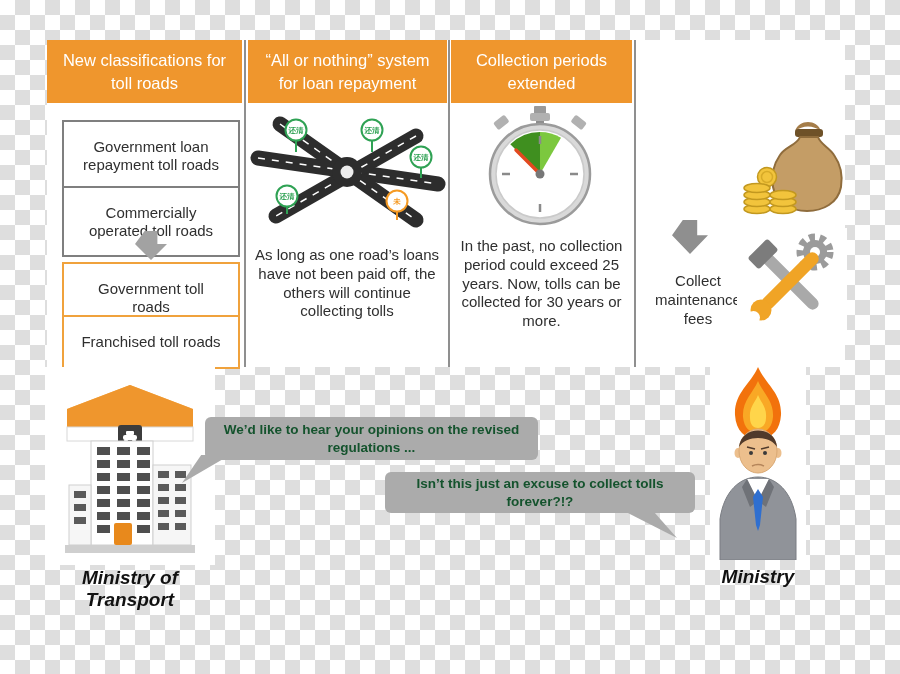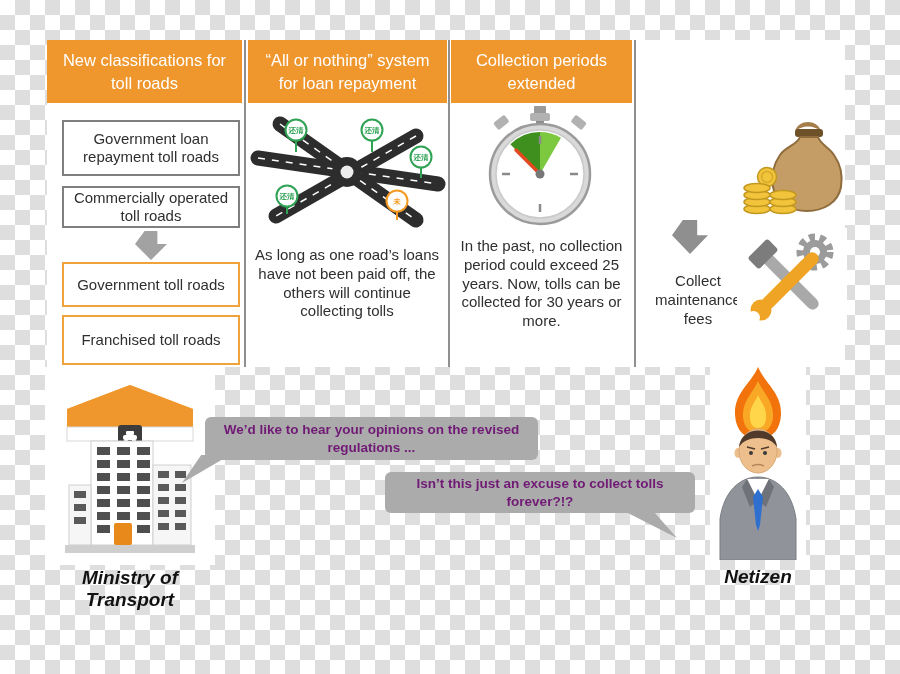--- a/index.html
+++ b/index.html
@@ -17,21 +17,21 @@
     display:flex; align-items:center; justify-content:center; text-align:center;
     font-size:16.5px; line-height:1.35; padding:7px 8px;
   }
   .h1{ left:47px;  width:195px }
   .h2{ left:248px; width:199px }
   .h3{ left:451px; width:181px }
   .h4{ left:637px; width:208px }
   .box{
     position:absolute; left:62px; width:178px; background:#fff;
     display:flex; align-items:center; justify-content:center; text-align:center;
-    font-size:15px; line-height:1.18; color:#2f2f2f; padding:0;
+    font-size:15px; line-height:1.18; color:#2f2f2f; padding:16px;
   }
   .gray{ border:2px solid #7f7f7f }
   .orange{ border:2px solid #f0a23c }
   .b1{ top:120px; min-height:56px }
   .b2{ top:186px; min-height:42px }
   .b3{ top:262px; min-height:45px }
   .b4{ top:315px; min-height:50px }
   .arrow{
     position:absolute; background:#a2a2a2;
     clip-path:polygon(30% 0,70% 0,70% 45%,100% 45%,50% 100%,0 45%);
@@ -52,21 +52,21 @@
   .netizen-box{ left:710px; top:367px; width:96px; height:193px }
   .label{
     position:absolute; font-weight:bold; font-style:italic; font-size:19px;
     color:#111; text-align:center; line-height:1.15;
   }
   .ministry{ left:40px; top:567px; width:180px }
   .netizen-label{ left:710px; top:566px; width:96px }
   .bubble{
     position:absolute; background:#ababab; border-radius:6px; z-index:3;
     display:flex; align-items:center; justify-content:center; text-align:center;
-    color:#701a75; font-weight:bold; font-size:13.5px; line-height:1.3; padding:6px 14px;
+    color:#14532d; font-weight:bold; font-size:13.5px; line-height:1.3; padding:6px 14px;
   }
   .bubble1{ left:205px; top:417px; width:333px; height:43px }
   .bubble2{ left:385px; top:472px; width:310px; height:41px }
   .tail{ position:absolute; background:#ababab; z-index:2; }
   .tail1{ left:182px; top:455px; width:48px; height:28px; clip-path:polygon(40% 0,100% 0,0 100%); }
   .tail2{ left:622px; top:510px; width:55px; height:28px; clip-path:polygon(0 0,55% 0,100% 100%); }
 </style>
 </head>
 <body>
 
@@ -273,15 +273,15 @@
       <line x1="37" y1="80" x2="45" y2="82" stroke="#503a2b" stroke-width="1.5"></line>
       <line x1="59" y1="80" x2="51" y2="82" stroke="#503a2b" stroke-width="1.5"></line>
       <path d="M42,99 Q48,96 54,99" stroke="#b5855a" stroke-width="1.5" fill="none"></path>
       <path d="M10,152 C14,124 30,110 48,110 C66,110 82,124 86,152 L86,193 L10,193 Z" fill="#909399" stroke="#7a7d83"></path>
       <polygon points="37,112 59,112 48,134" fill="#ffffff"></polygon>
       <polygon points="37,112 48,134 40,140 32,120" fill="#6f7278"></polygon>
       <polygon points="59,112 48,134 56,140 64,120" fill="#6f7278"></polygon>
       <polygon points="48,122 43,130 46,158 48,164 50,158 53,130" fill="#2f6fd0"></polygon>
     </svg>
   </div>
-  <div class="label netizen-label">Netizen</div>
+  <div class="label netizen-label">Ministry</div>
 
 </div>
 
 </body></html>

